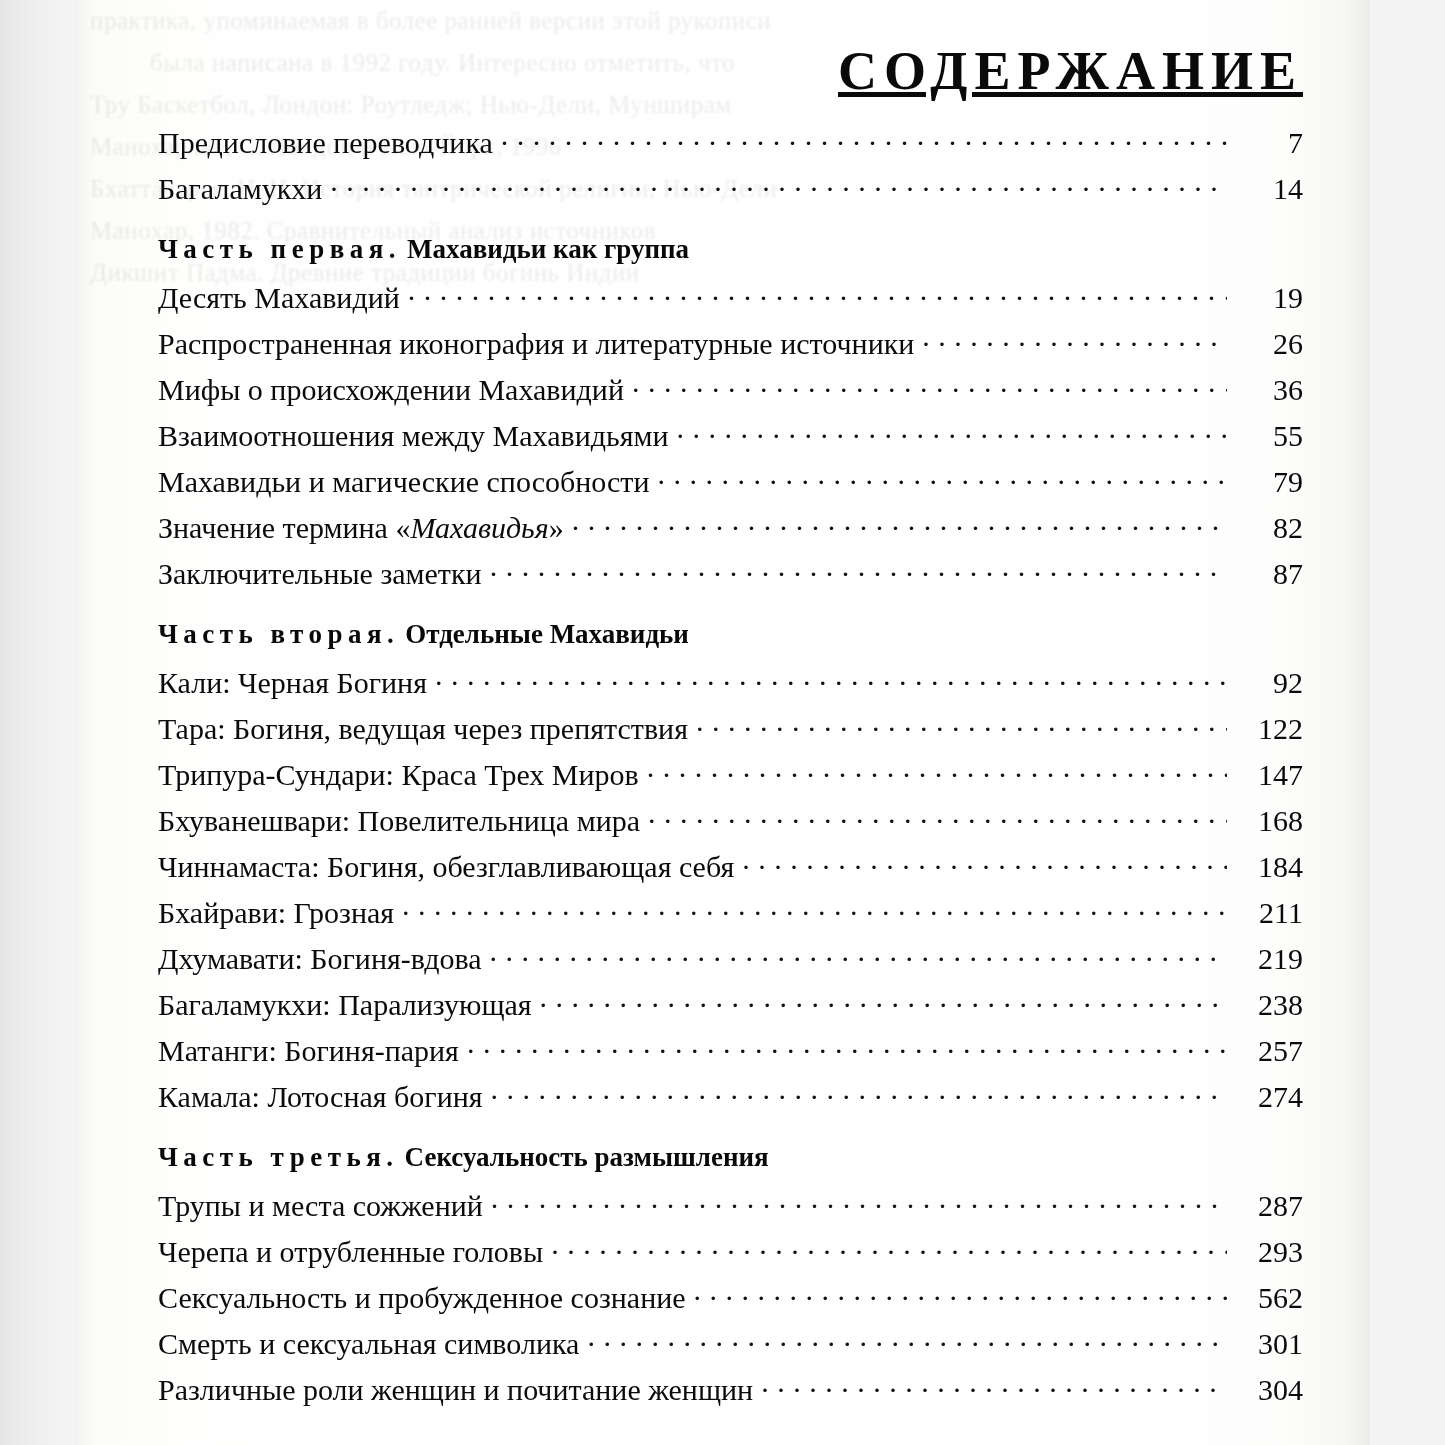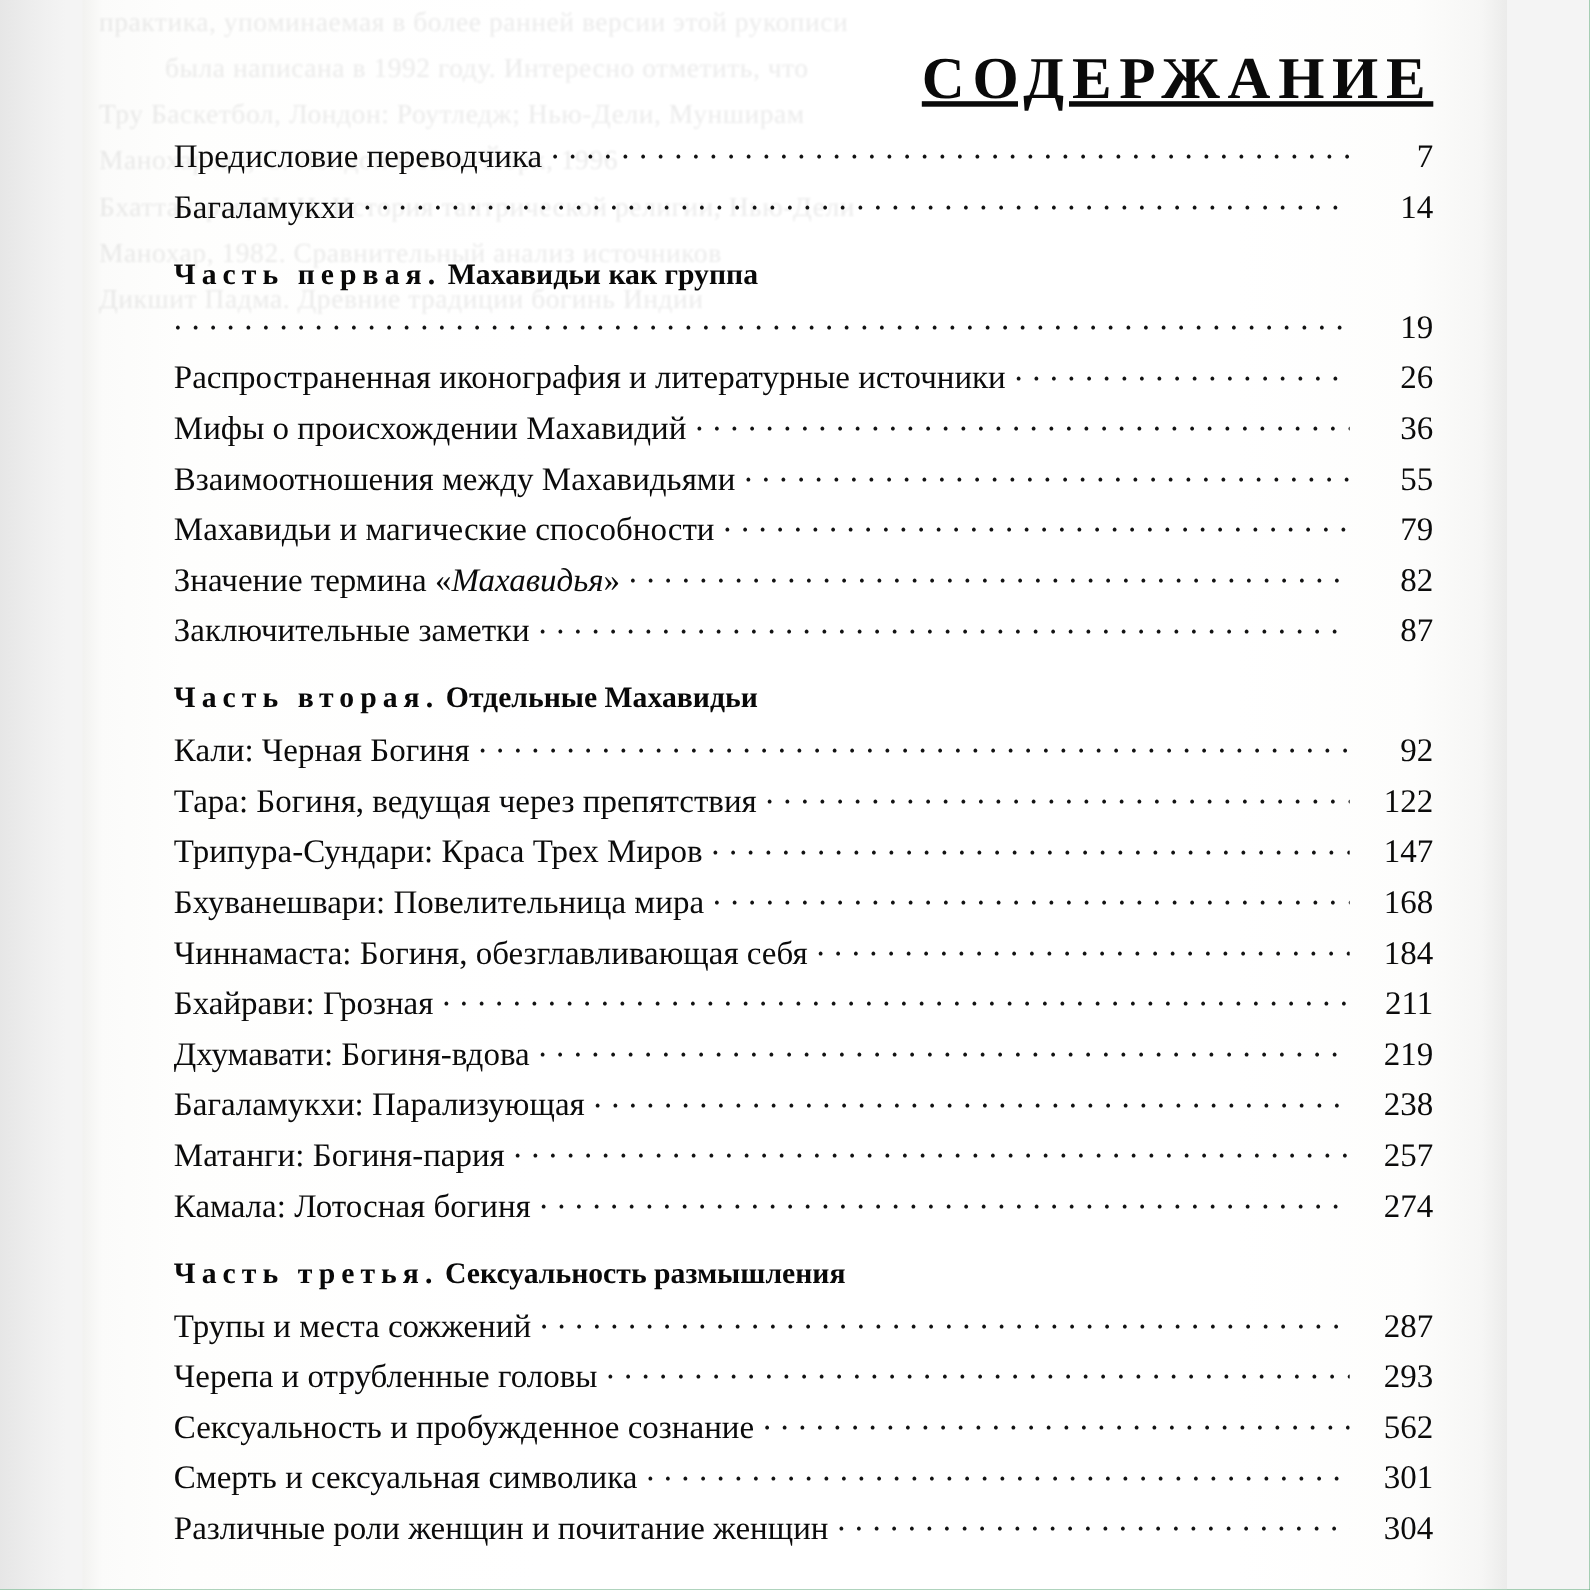--- a/index.html
+++ b/index.html
@@ -178,20 +178,21 @@
           <span class="leader"></span>
           <span class="page-num">7</span>
         </div>
         <div class="toc-entry">
           <span class="entry-text">Багаламукхи</span>
           <span class="leader"></span>
           <span class="page-num">14</span>
         </div>
         <div class="part-heading"><span class="part-label">Часть первая.</span><span class="part-name">Махавидьи как группа</span></div>
         <div class="toc-entry">
+          <span class="entry-text">Десять Махавидий</span>
           <span class="leader"></span>
           <span class="page-num">19</span>
         </div>
         <div class="toc-entry">
           <span class="entry-text">Распространенная иконография и литературные источники</span>
           <span class="leader"></span>
           <span class="page-num">26</span>
         </div>
         <div class="toc-entry">
           <span class="entry-text">Мифы о происхождении Махавидий</span>

